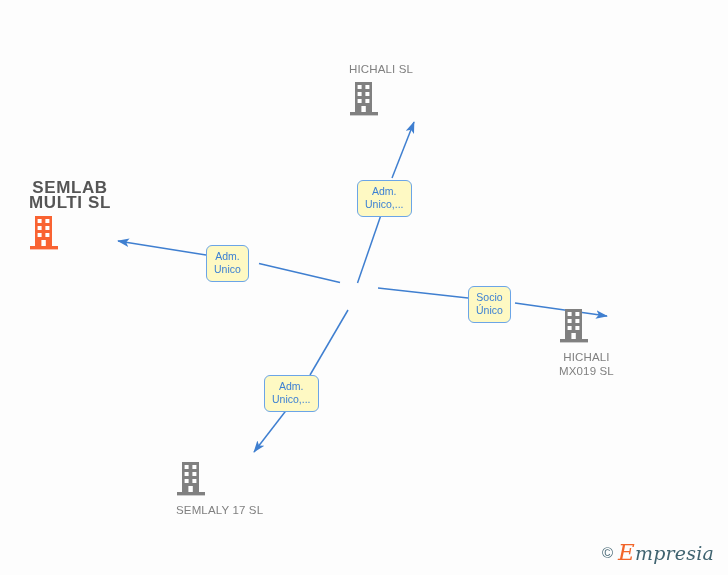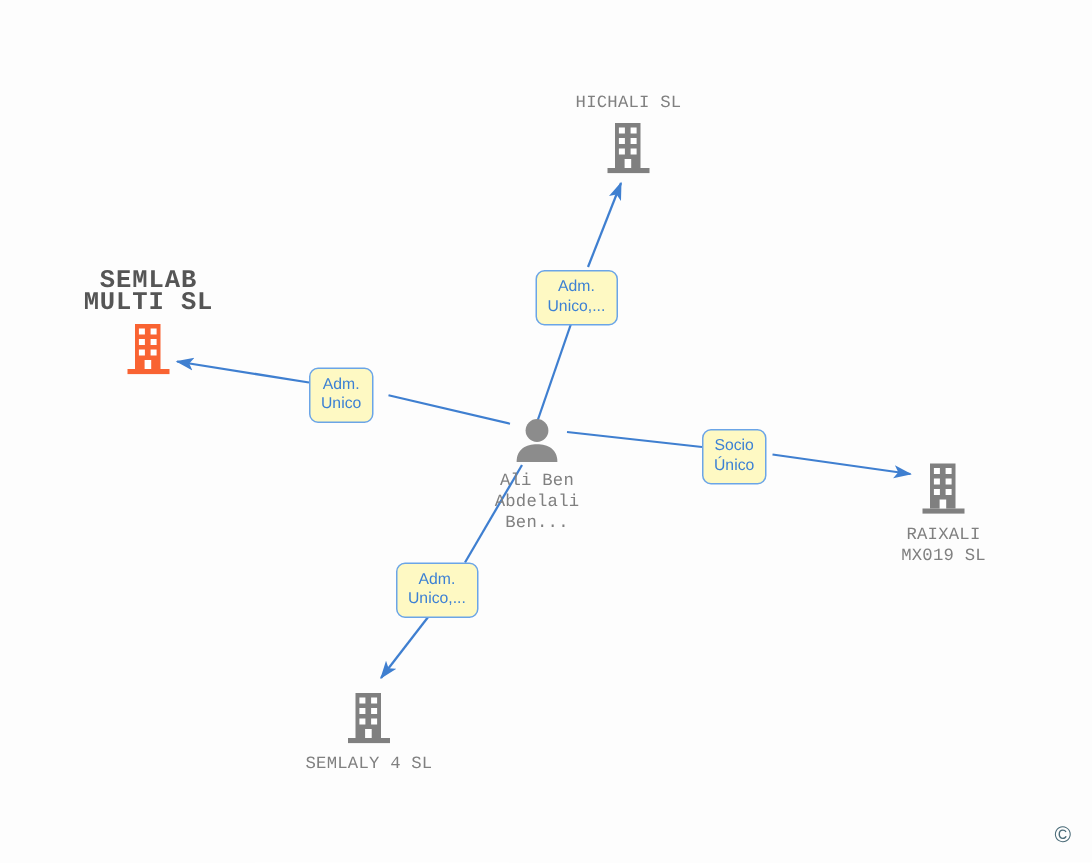--- a/index.html
+++ b/index.html
@@ -26,24 +26,23 @@
     width: 728px;
     height: 575px;
     pointer-events: none;
   }
 
   
   .node {
     position: absolute;
     display: flex;
     flex-direction: column;
-    align-items: center;
+    align-items: flex-start;
     width: 140px;
     margin-left: -70px;
-    font-family: Liberation Mono, monospace;
   }
   .node-label {
     font-size: 11.5px;
     line-height: 14px;
     color: #808080;
     text-align: center;
     letter-spacing: 0.15px;
     white-space: pre-line;
   }
   .node.focus .node-label {
@@ -174,64 +173,54 @@
         <rect x="16.4" y="4" width="4" height="4" fill="#ffffff"></rect>
         <rect x="8.6" y="11" width="4" height="4" fill="#ffffff"></rect>
         <rect x="16.4" y="11" width="4" height="4" fill="#ffffff"></rect>
         <rect x="8.6" y="18" width="4" height="4" fill="#ffffff"></rect>
         <rect x="16.4" y="18" width="4" height="4" fill="#ffffff"></rect>
         <rect x="12.4" y="25" width="4.4" height="6" fill="#ffffff"></rect>
       </svg>
     </div>
   </div>
 
-  <div class="node label-bottom" style="left:358px; top:278px;">
-    <div class="node-icon">
-      <svg width="34" height="30" viewBox="0 0 34 30" xmlns="http://www.w3.org/2000/svg">
-        <circle cx="17" cy="9" r="7.6" fill="#8c8c8c"></circle>
-        <path d="M3.4 30 C3.4 21.4 9.6 18.2 17 18.2 C24.4 18.2 30.6 21.4 30.6 30 Z" fill="#8c8c8c"></path>
-      </svg>
-    </div>
-    <div class="node-label">Ali Ben
-Abdelali
-Ben...</div>
-  </div>
 
   <div class="node label-bottom" style="left:629px; top:308px;">
     <div class="node-icon">
       <svg width="30" height="36" viewBox="0 0 30 36" xmlns="http://www.w3.org/2000/svg">
         <rect x="6" y="1" width="17" height="30" fill="#808080"></rect>
         <rect x="1" y="31" width="28" height="3.4" fill="#808080"></rect>
         <rect x="8.6" y="4" width="4" height="4" fill="#ffffff"></rect>
         <rect x="16.4" y="4" width="4" height="4" fill="#ffffff"></rect>
         <rect x="8.6" y="11" width="4" height="4" fill="#ffffff"></rect>
         <rect x="16.4" y="11" width="4" height="4" fill="#ffffff"></rect>
         <rect x="8.6" y="18" width="4" height="4" fill="#ffffff"></rect>
         <rect x="16.4" y="18" width="4" height="4" fill="#ffffff"></rect>
         <rect x="12.4" y="25" width="4.4" height="6" fill="#ffffff"></rect>
       </svg>
     </div>
-    <div class="node-label">RAIXALI
+    <div class="node-label">HICHALI
 MX019 SL</div>
   </div>
 
   <div class="node label-bottom" style="left:246px; top:461px;">
     <div class="node-icon">
       <svg width="30" height="36" viewBox="0 0 30 36" xmlns="http://www.w3.org/2000/svg">
         <rect x="6" y="1" width="17" height="30" fill="#808080"></rect>
         <rect x="1" y="31" width="28" height="3.4" fill="#808080"></rect>
         <rect x="8.6" y="4" width="4" height="4" fill="#ffffff"></rect>
         <rect x="16.4" y="4" width="4" height="4" fill="#ffffff"></rect>
         <rect x="8.6" y="11" width="4" height="4" fill="#ffffff"></rect>
         <rect x="16.4" y="11" width="4" height="4" fill="#ffffff"></rect>
         <rect x="8.6" y="18" width="4" height="4" fill="#ffffff"></rect>
         <rect x="16.4" y="18" width="4" height="4" fill="#ffffff"></rect>
         <rect x="12.4" y="25" width="4.4" height="6" fill="#ffffff"></rect>
       </svg>
     </div>
-    <div class="node-label">SEMLALY 4 SL</div>
+    <div class="node-label">SEMLALY 17 SL</div>
   </div>
 
   <div id="watermark">
     <span class="wm-c">©</span>
+    <span class="wm-text"><span class="wm-cap">E</span><span>mpresia</span></span>
   </div>
 
 </div>
 
 </body></html>

